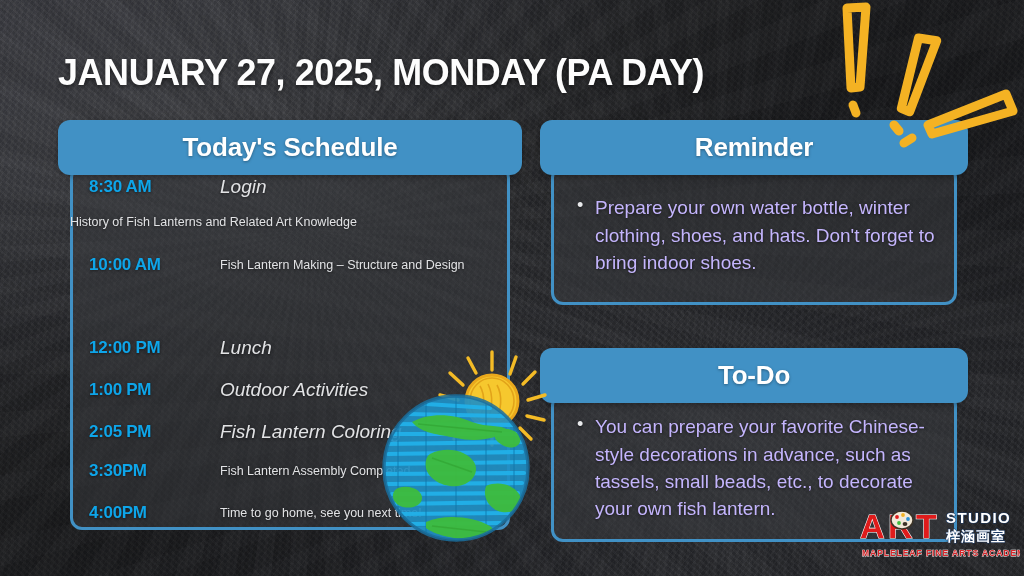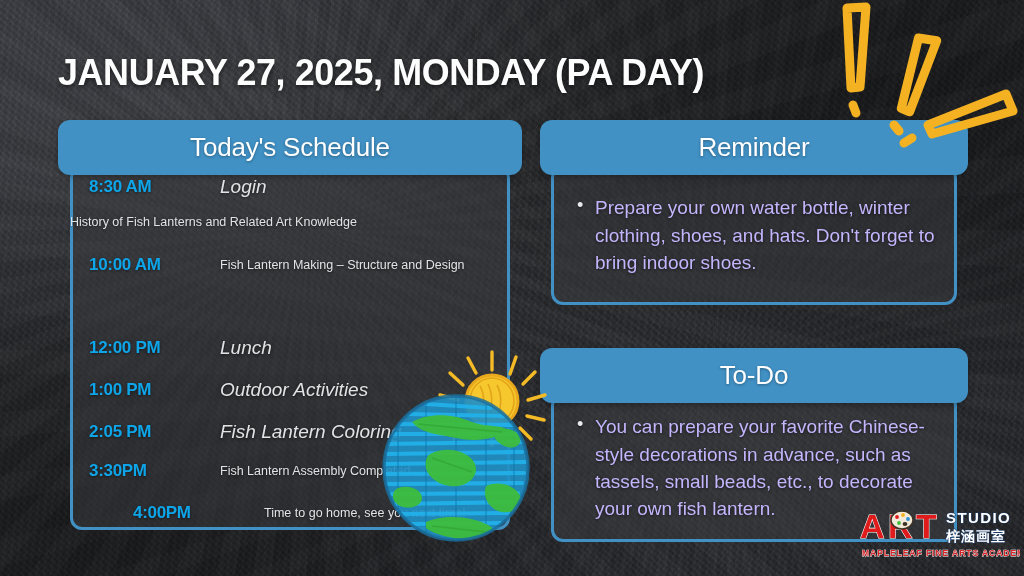--- a/index.html
+++ b/index.html
@@ -45,21 +45,21 @@
   
   .panel-head{
     position:absolute;
     background:#4191c5;
     border-radius:12px;
     display:flex; align-items:center; justify-content:center;
     z-index:7;
     box-shadow:0 2px 6px rgba(0,0,0,.30);
   }
   .panel-head .htxt{
-    font-size:26px; font-weight:normal; color:#ffffff;
+    font-size:26px; font-weight:bold; color:#ffffff;
     letter-spacing:-0.2px;
     text-shadow:0 1px 3px rgba(0,0,0,.35);
   }
   .panel-body{
     position:absolute;
     border:3px solid #4191c5;
     border-radius:12px;
     background:rgba(58,59,63,.50);
     z-index:6;
   }
@@ -171,21 +171,21 @@
         <div class="sdesc big">Outdoor Activities</div>
       </div>
       <div class="srow" style="top: 255px;">
         <div class="stime">2:05 PM</div>
         <div class="sdesc big">Fish Lantern Coloring</div>
       </div>
       <div class="srow" style="top: 295px; align-items: center;">
         <div class="stime">3:30PM</div>
         <div class="sdesc small">Fish Lantern Assembly Completed</div>
       </div>
-      <div class="srow" style="top: 337px; padding-left: 44px;">
+      <div class="srow" style="top: 337px;">
         <div class="stime">4:00PM</div>
         <div class="sdesc small">Time to go home, see you next time!</div>
       </div>
     </div>
 
   <div id="earth-doodle">
     <svg width="200" height="222" viewBox="0 0 200 222" xmlns="http://www.w3.org/2000/svg">
       <defs>
         <clipPath id="globeClip">
             <circle cx="88" cy="130" r="72"></circle>

